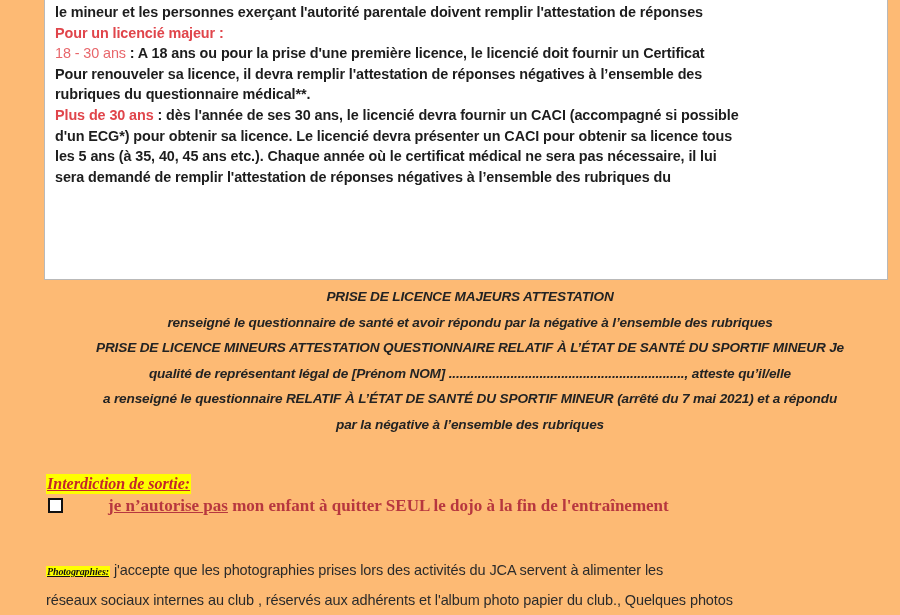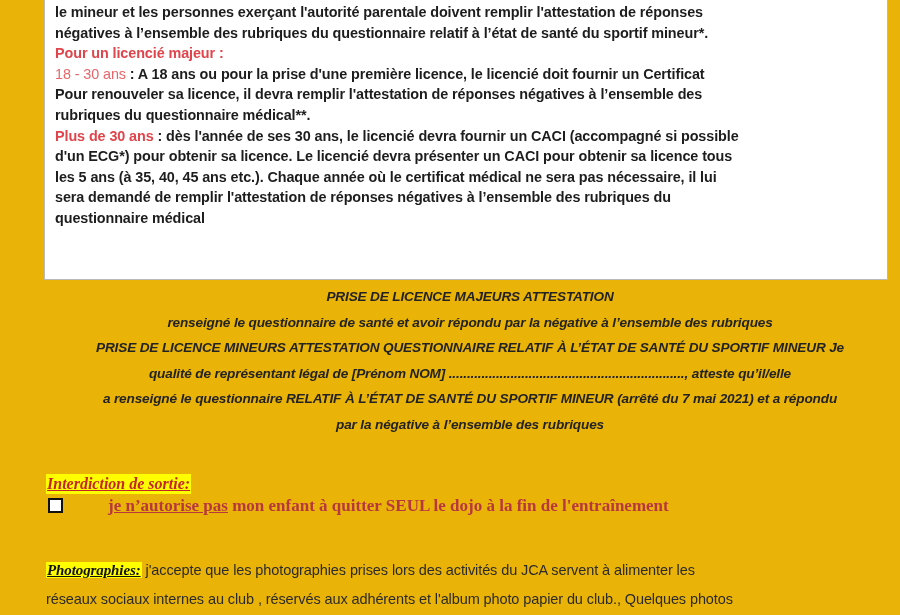--- a/index.html
+++ b/index.html
@@ -13,21 +13,21 @@
     overflow: hidden;
     font-family: "Liberation Sans", sans-serif;
     color: #1a1a1a;
     -webkit-font-smoothing: antialiased;
   }
 
   .page {
     position: relative;
     width: 900px;
     height: 615px;
-    background: #eab308;
+    background: #fdba74;
   }
 
   
   .cert-box {
     position: absolute;
     left: 44px;
     top: -2px;
     width: 844px;
     height: 282px;
     border: 1px solid #b9b9b9;
@@ -143,52 +143,50 @@
     line-height: 29px;
     color: #2b2b2b;
     letter-spacing: -0.1px;
     white-space: nowrap;
   }
   .hl-photo {
     background: #ffff00;
     font-family: "Liberation Serif", serif;
     font-style: italic;
     font-weight: bold;
-    font-size: 15px;
+    font-size: 10px;
     color: #101010;
     text-decoration: underline;
     padding: 0 1px;
   }
 </style>
 </head>
 <body>
 
 <div class="page">
 
   <div class="cert-box">
     <p class="tight">le mineur et les personnes exerçant l'autorité parentale doivent remplir l'attestation de réponses</p>
-    <p class="tight">négatives à l’ensemble des rubriques du questionnaire relatif à l’état de santé du sportif mineur*.</p>
 
     <p class="tight">
       <span class="red-head">Pour un licencié majeur :</span>
     </p>
 
     <p class="tight">
       <span class="red-lite">18 - 30 ans</span><span> : A 18 ans ou pour la prise d'une première licence, le licencié doit fournir un Certificat</span>
     </p>
     <p class="tight">Pour renouveler sa licence, il devra remplir l'attestation de réponses négatives à l’ensemble des</p>
     <p class="tight">rubriques du questionnaire médical**.</p>
 
     <p class="tight">
       <span class="red-head">Plus de 30 ans</span><span> : dès l'année de ses 30 ans, le licencié devra fournir un CACI (accompagné si possible</span>
     </p>
     <p class="tight">d'un ECG*) pour obtenir sa licence. Le licencié devra présenter un CACI pour obtenir sa licence tous</p>
     <p class="tight">les 5 ans (à 35, 40, 45 ans etc.). Chaque année où le certificat médical ne sera pas nécessaire, il lui</p>
     <p class="tight">sera demandé de remplir l'attestation de réponses négatives à l’ensemble des rubriques du</p>
-    <p class="tight">questionnaire médical</p>
 
   </div>
 
   <div class="attest">
     <p>PRISE DE LICENCE MAJEURS ATTESTATION</p>
     <p>renseigné le questionnaire de santé et avoir répondu par la négative à l’ensemble des rubriques</p>
     <p>PRISE DE LICENCE MINEURS ATTESTATION QUESTIONNAIRE RELATIF À L’ÉTAT DE SANTÉ DU SPORTIF MINEUR Je</p>
     <p>qualité de représentant légal de [Prénom NOM] ................................................................., atteste qu’il/elle</p>
     <p>a renseigné le questionnaire RELATIF À L’ÉTAT DE SANTÉ DU SPORTIF MINEUR (arrêté du 7 mai 2021) et a répondu</p>
     <p>par la négative à l’ensemble des rubriques</p>

